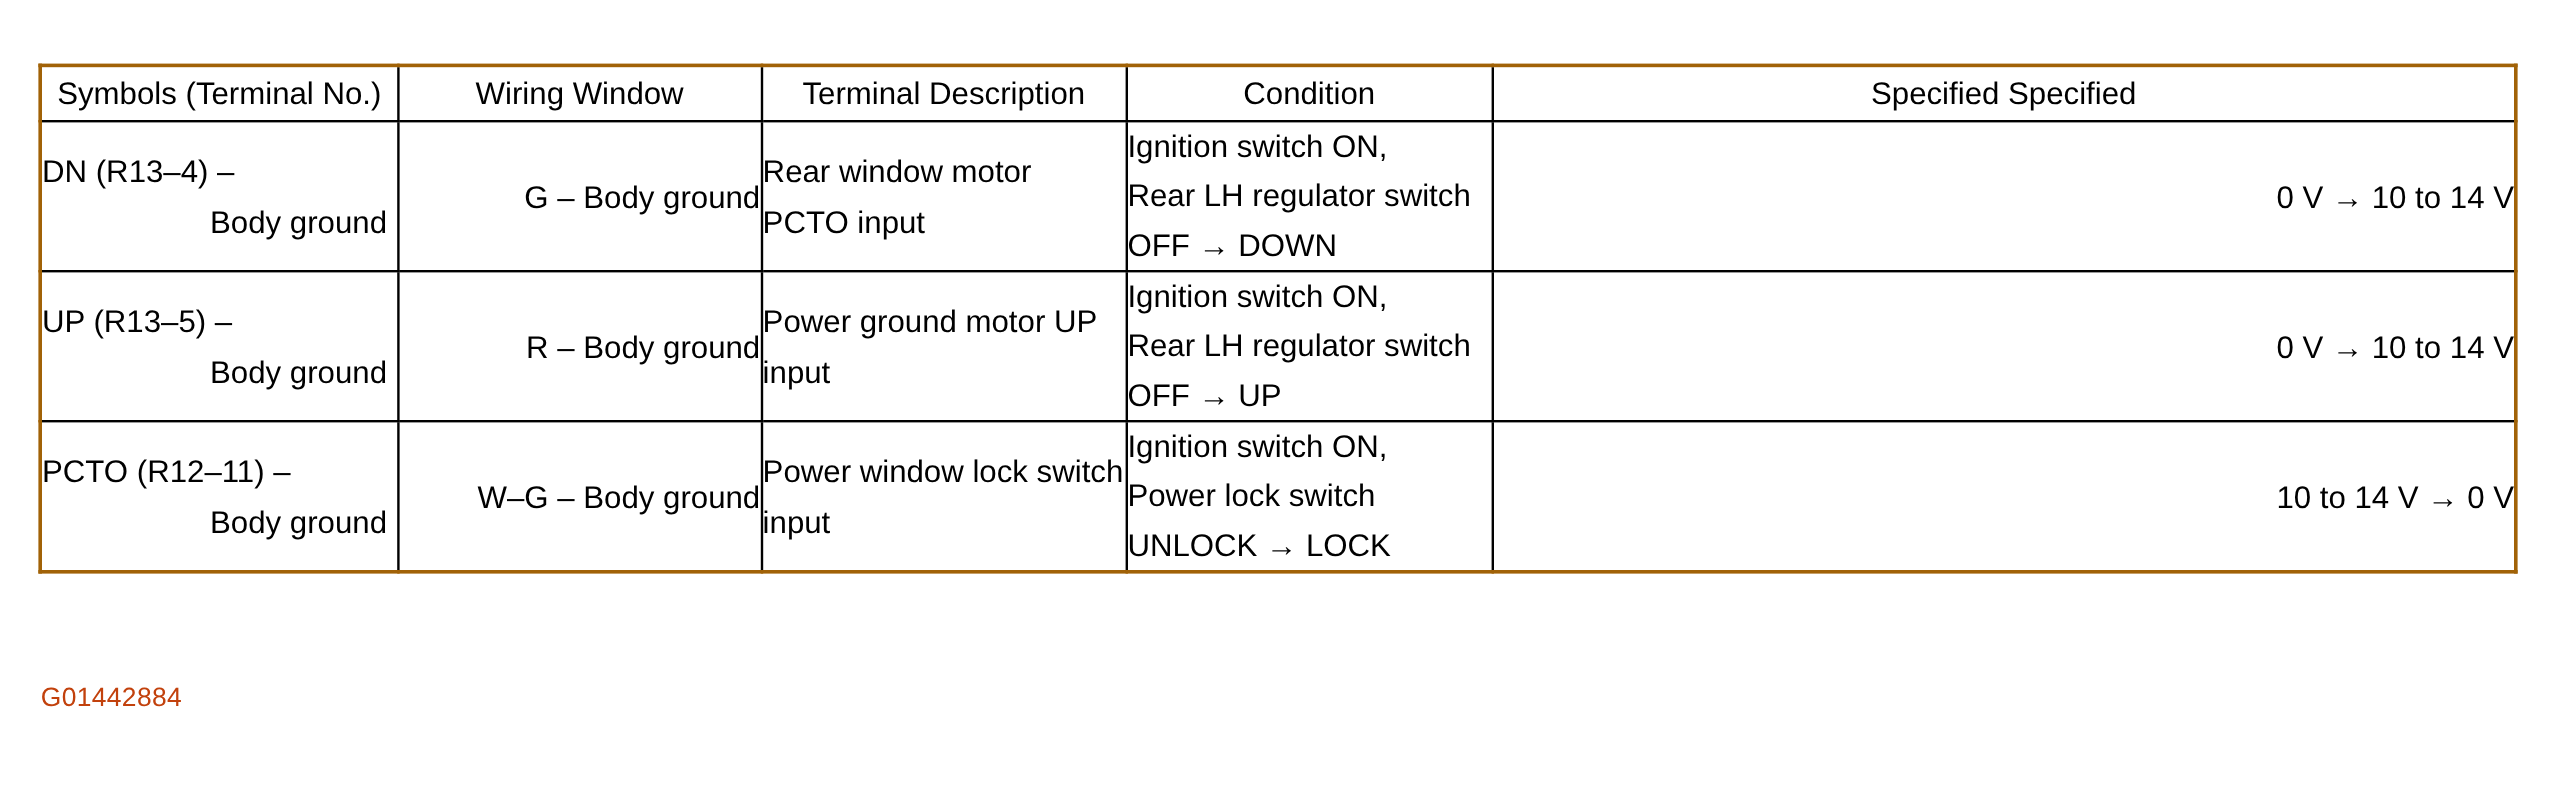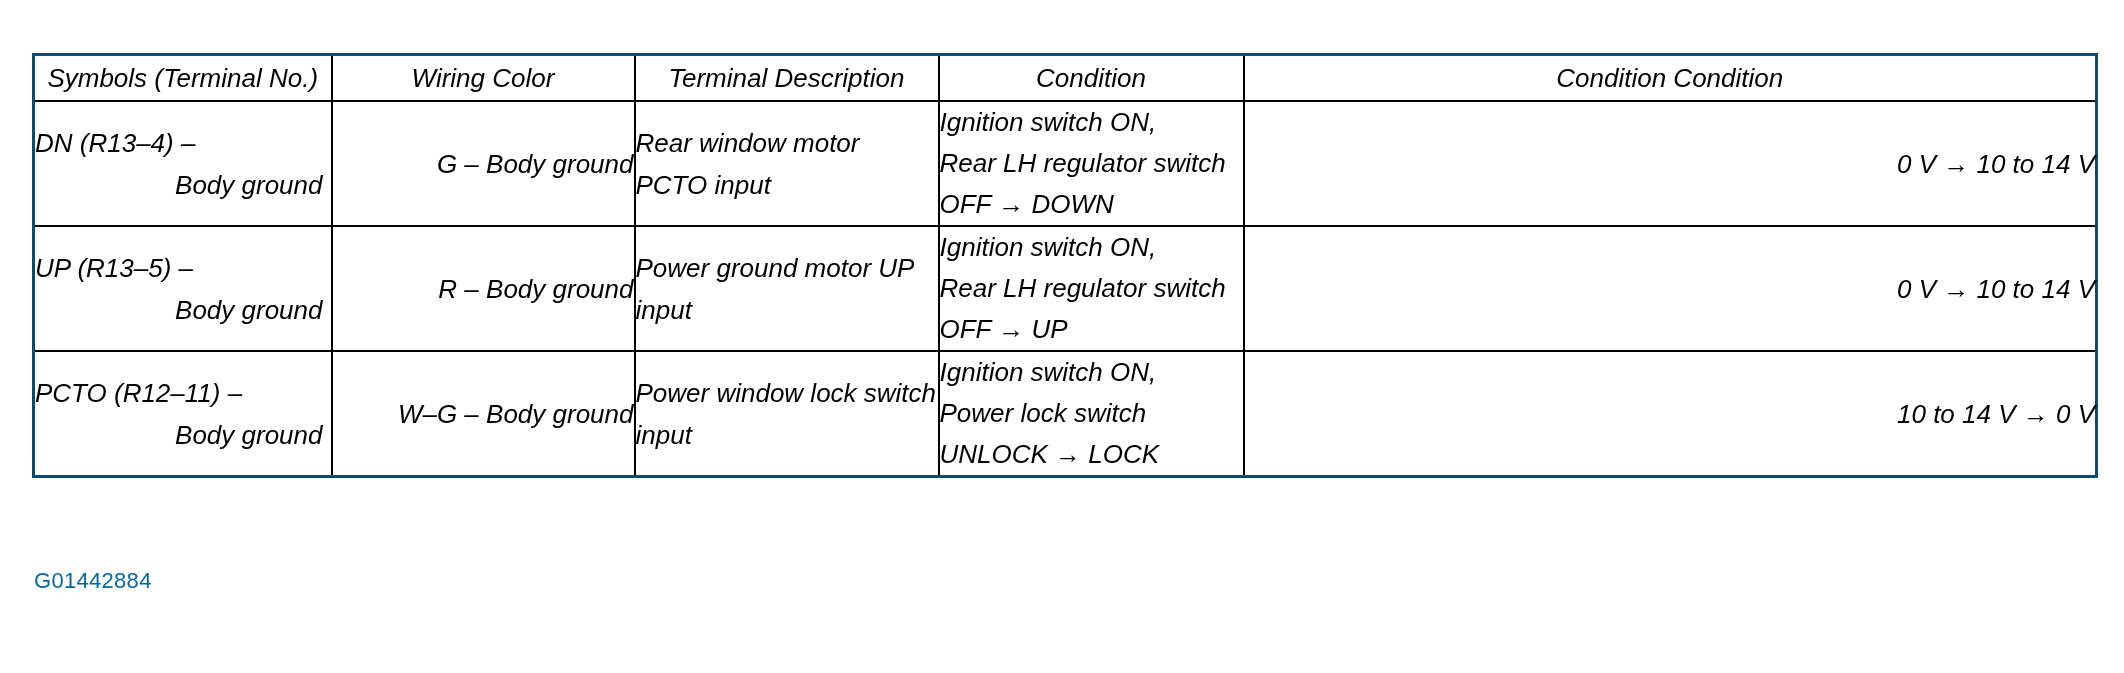--- a/index.html
+++ b/index.html
@@ -38,22 +38,21 @@
     border: 2px solid #000000;
     padding: 0;
     vertical-align: middle;
     font-weight: normal;
     font-size: 26px;
     line-height: 1.0;
     color: #000000;
   }
   
   .spec-table {
-    border: 3px solid #0c4a6e;
-    font-style: italic;
+    border: 3px solid #a16207;
   }
   .col-symbols   { width: 298px; }
   .col-wiring    { width: 303px; }
   .col-terminal  { width: 304px; }
   .col-condition { width: 305px; }
   .col-specified { width: 853px; }
 
   .hdr-cell {
     height: 44px;
     text-align: center;
@@ -92,45 +91,45 @@
   }
   .cond-block .line {
     line-height: 41px;
   }
   .caption {
     position: absolute;
     left: 34px;
     top: 568px;
     font-size: 22px;
     letter-spacing: 0.3px;
-    color: #0369a1;
+    color: #c2410c;
     white-space: nowrap;
   }
 </style>
 </head>
 <body>
 
 <div class="page">
 
   <table class="spec-table">
     <colgroup>
       <col class="col-symbols">
       <col class="col-wiring">
       <col class="col-terminal">
       <col class="col-condition">
       <col class="col-specified">
     </colgroup>
 
     <thead>
       <tr>
         <th class="hdr-cell">Symbols (Terminal No.)</th>
-        <th class="hdr-cell">Wiring  Color</th>
+        <th class="hdr-cell">Wiring  Window</th>
         <th class="hdr-cell">Terminal Description</th>
         <th class="hdr-cell">Condition</th>
-        <th class="hdr-cell">Condition Condition</th>
+        <th class="hdr-cell">Specified Specified</th>
       </tr>
     </thead>
 
     <tbody>
 
       <tr>
         <td class="row-cell cell-left">
           <span class="line">DN (R13–4) –</span>
           <span class="line-indent-right">Body ground</span>
         </td>

